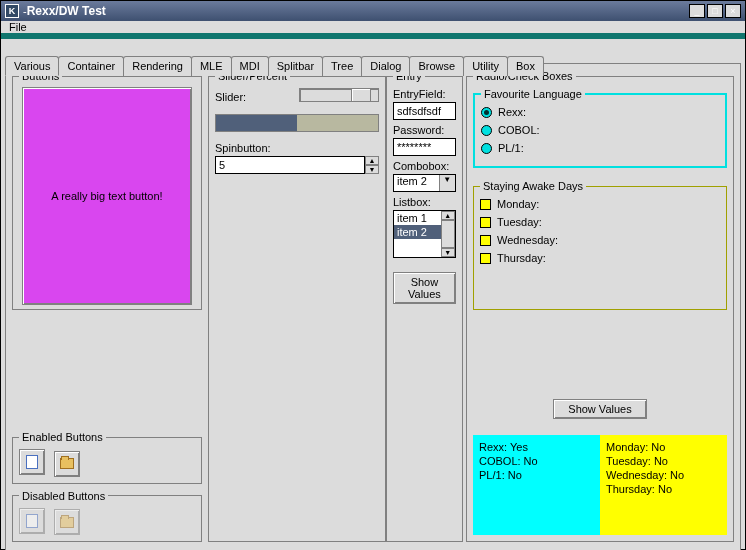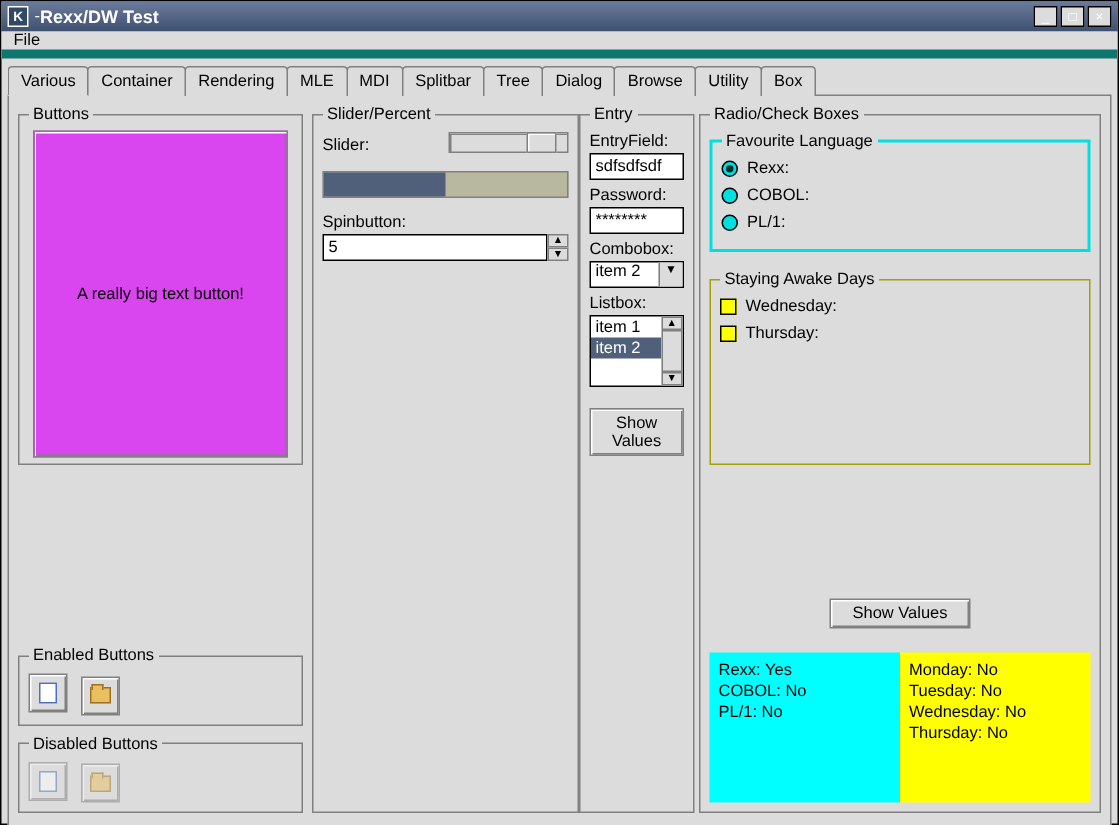--- a/index.html
+++ b/index.html
@@ -7,21 +7,21 @@
 .window { width: 746px; height: 550px; background: #dcdcdc; border: 1px solid #000; position: relative; }
 .titlebar { height: 20px; background: linear-gradient(#6b7b9c, #3e5070); color: #fff; display: flex; align-items: center; padding: 0 4px; }
 .titlebar .kicon { width: 14px; height: 14px; background: #324965; border: 1px solid #fff; color: #fff; display: flex; align-items: center; justify-content: center; font-weight: bold; font-size: 9px; margin-right: 4px; }
 .titlebar .title { flex: 1; font-size: 12px; font-weight: bold; }
 .titlebar .btns { display: flex; gap: 2px; }
 .titlebar .tbtn { width: 16px; height: 14px; background: #dcdcdc; border: 1px solid #000; display: flex; align-items: center; justify-content: center; font-size: 9px; }
 .menubar { height: 18px; background: #dcdcdc; border-bottom: 6px solid #0f766e; display: flex; align-items: center; }
 .menubar .menuitem { padding: 0 8px; cursor: default; }
 .content { padding: 4px; }
 .tabrow { display: flex; }
-.tab { padding: 3px 8px; background: #dcdcdc; border: 1px solid #808080; border-bottom: none; border-top-left-radius: 3px; border-top-right-radius: 3px; margin-right: -1px; position: relative; top: 1px; cursor: default; }
+.tab { padding: 3px 8px; background: #dcdcdc; border: 1px solid #808080; border-bottom: none; border-top-left-radius: 3px; border-top-right-radius: 3px; margin-right: -1px; position: relative; top: 13px; cursor: default; }
 .tab.active { background: #dcdcdc; border-bottom: 1px solid #dcdcdc; z-index: 2; }
 .tabpanel { border: 1px solid #808080; background: #dcdcdc; padding: 6px; height: 492px; display: flex; gap: 6px; }
 fieldset { border: 1px solid #808080; padding: 6px; margin-bottom: 6px; }
 fieldset.cyan { border: 2px solid #00e0e0; }
 fieldset.yellow { border: 1px solid #a0a000; }
 legend { padding: 0 3px; }
 .col1 { width: 190px; display: flex; flex-direction: column; }
 .col2 { width: 252px; display: flex; flex-direction: row; }
 .col3 { flex: 1; display: flex; flex-direction: column; }
 .buttons fieldset { height: 240px; display: flex; align-items: center; justify-content: center; }
@@ -191,20 +191,28 @@
               </div>
             <div class="radio">
                 <div class="r"></div>
                 <span>PL/1:</span>
               </div>
           </fieldset>
           <fieldset class="yellow" style="margin-top:6px;height:130px;">
             <legend>Staying Awake Days</legend>
             <div class="check">
                 <div class="c"></div>
+                <span>Monday:</span>
+              </div>
+            <div class="check">
+                <div class="c"></div>
+                <span>Tuesday:</span>
+              </div>
+            <div class="check">
+                <div class="c"></div>
                 <span>Wednesday:</span>
               </div>
             <div class="check">
                 <div class="c"></div>
                 <span>Thursday:</span>
               </div>
           </fieldset>
           <div class="spacer"></div>
           <div class="center" style="margin:10px 0;">
             <span class="btn">Show Values</span>

